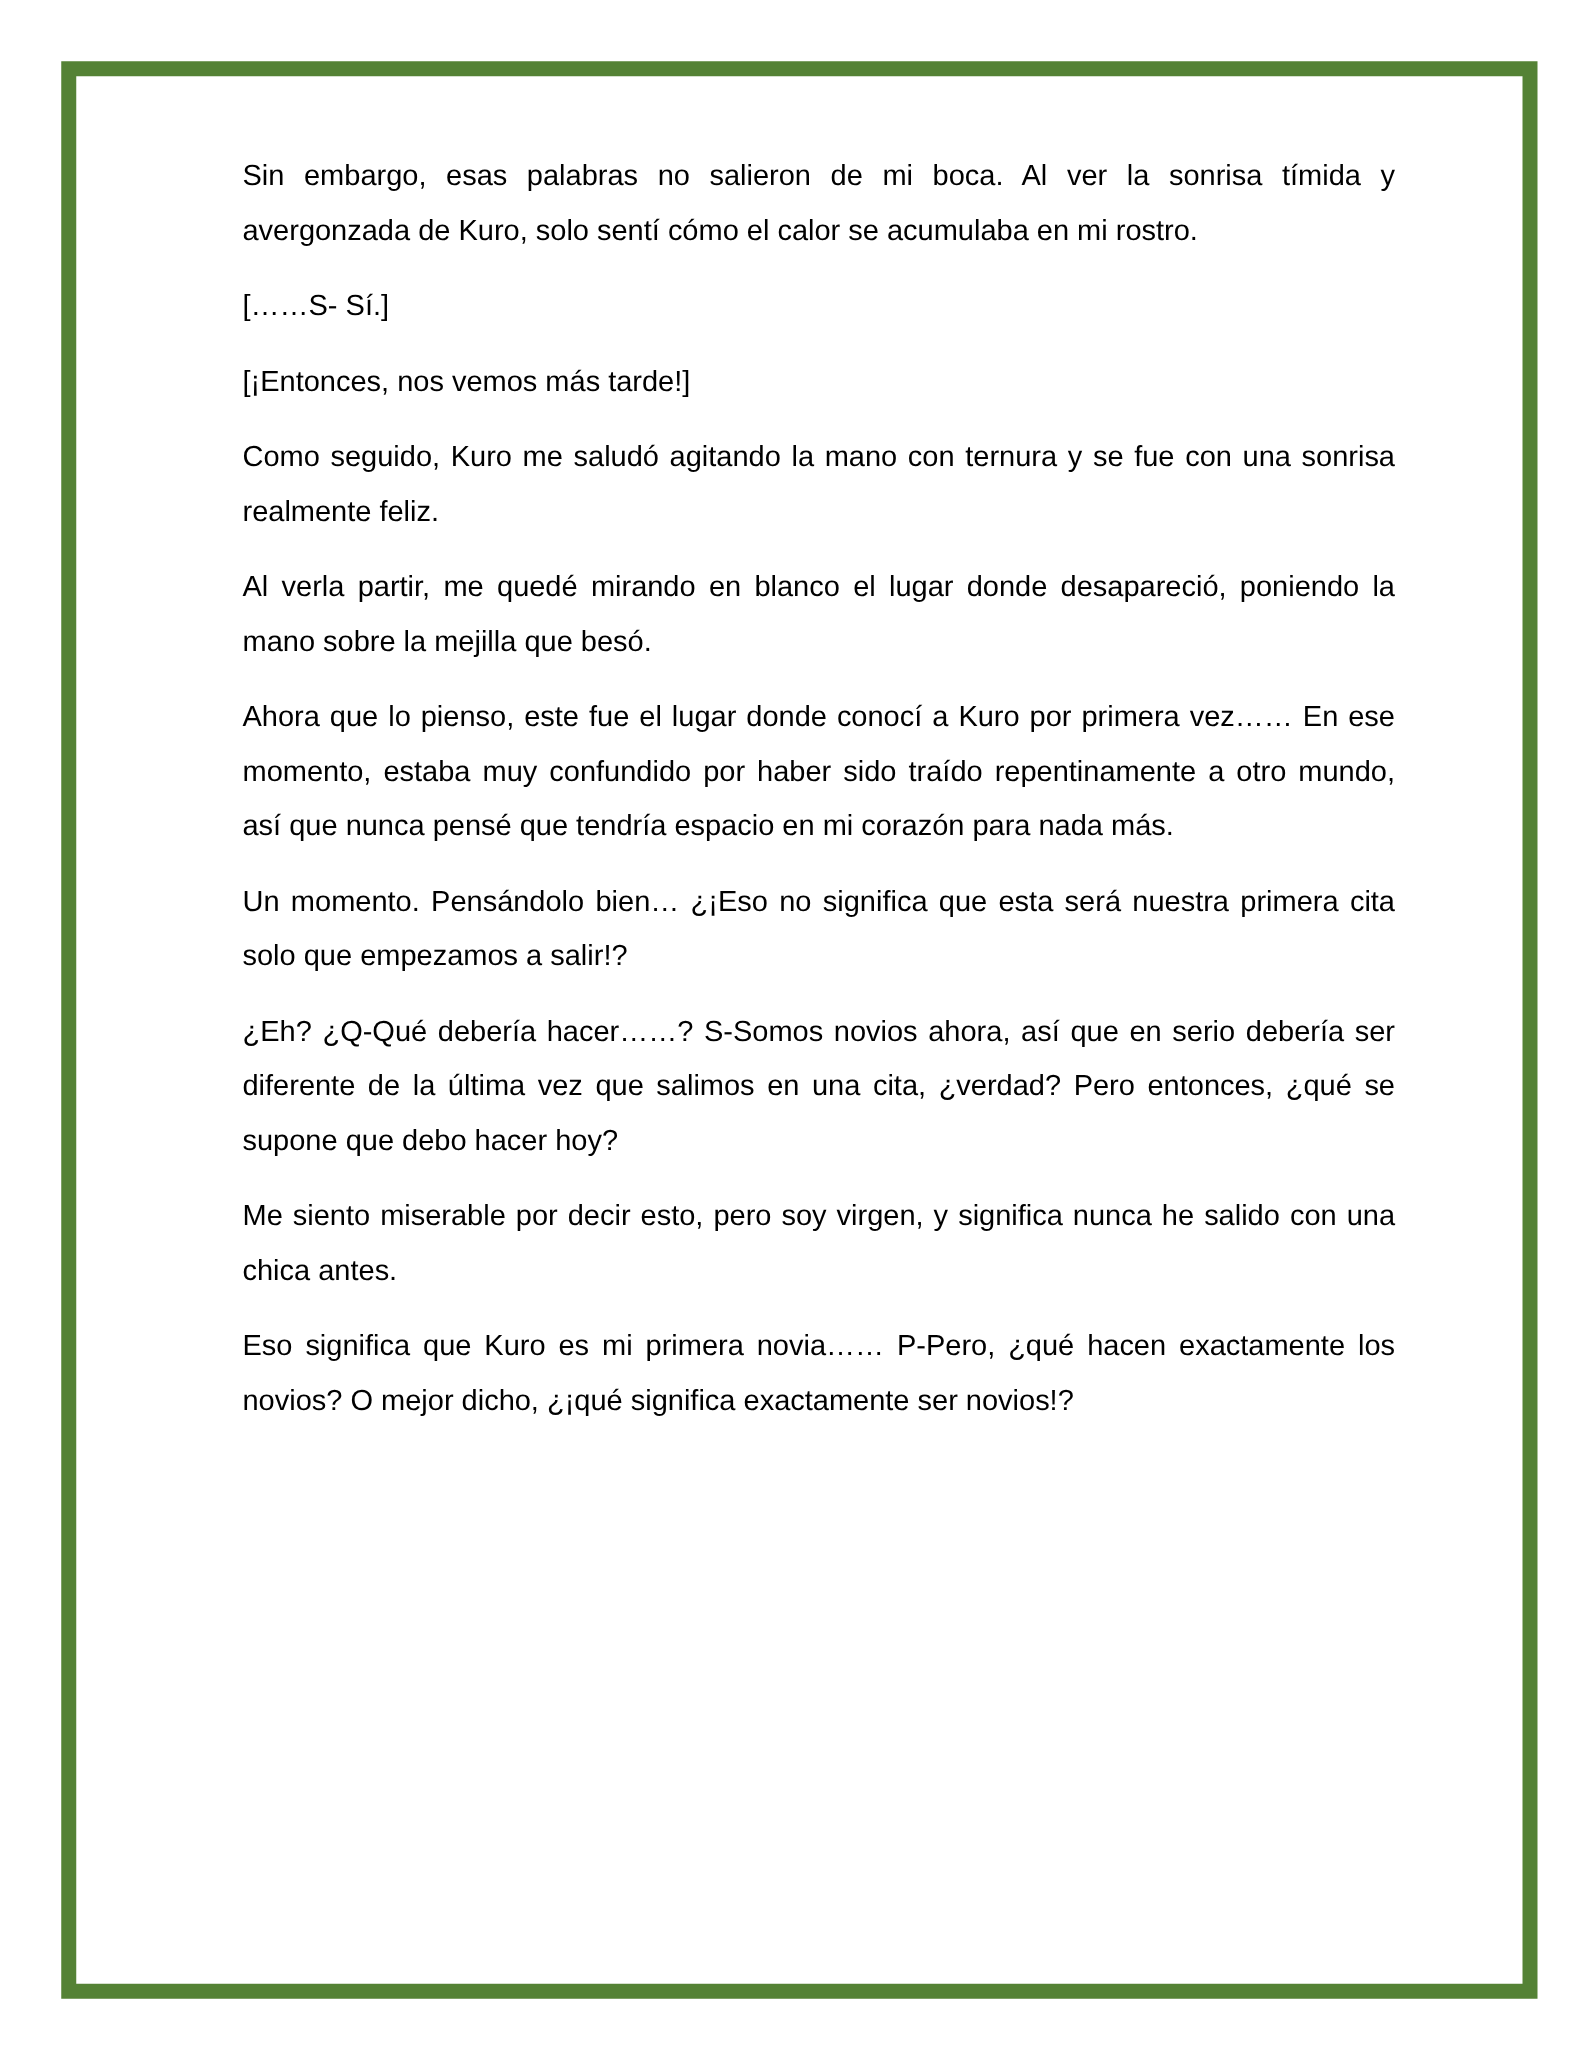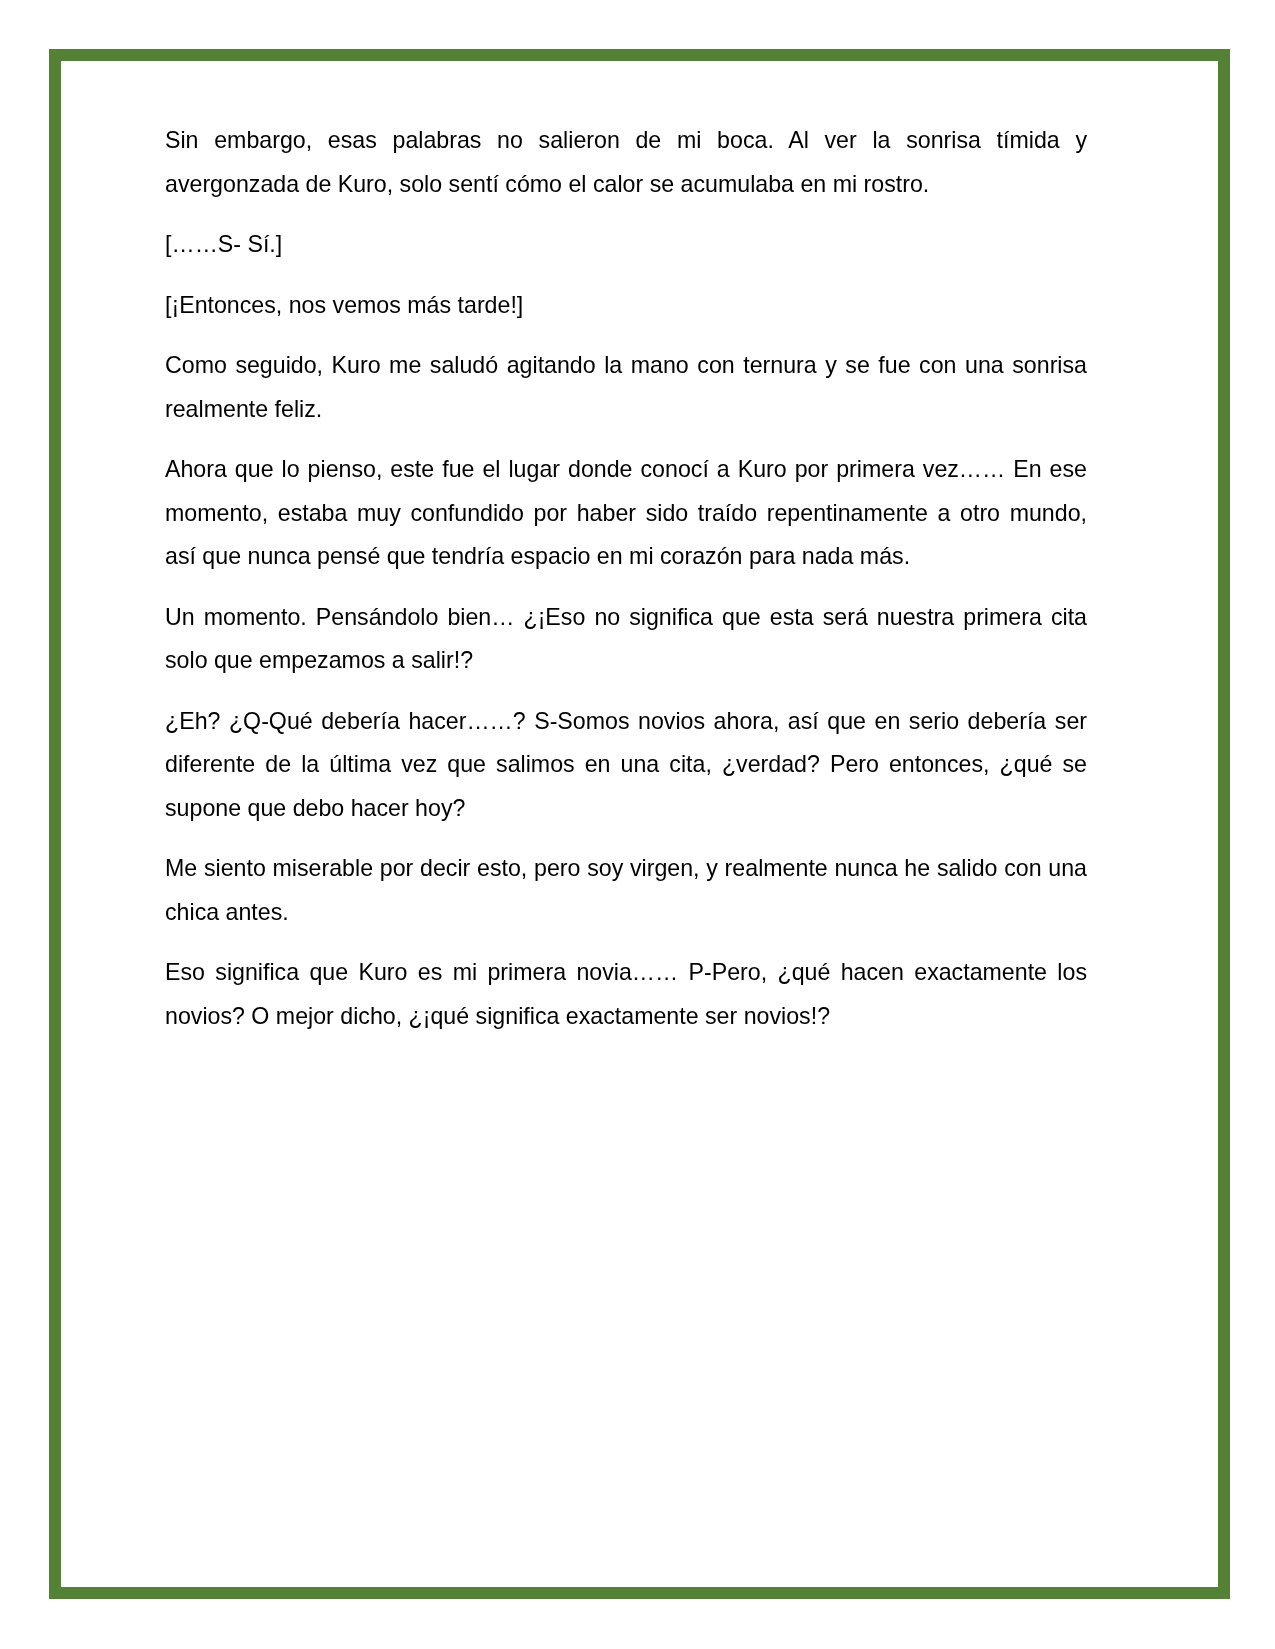--- a/index.html
+++ b/index.html
@@ -18,21 +18,21 @@
       left: 49px;
       top: 49px;
       width: 1181px;
       height: 1550px;
       border: 12px solid #548235;
       box-sizing: border-box;
       background: #ffffff;
     }
     .content {
       position: absolute;
-      left: 165px;
+      left: 194px;
       top: 119px;
       width: 922px;
       font-family: "Liberation Sans", sans-serif;
       font-size: 23.2px;
       line-height: 43.5px;
       color: #000000;
     }
     .content p {
       margin: 0 0 17px 0;
       text-align: justify;
@@ -42,18 +42,19 @@
 </head>
 <body>
 
 <div class="page-frame" style="border-color: rgb(84, 130, 53);"></div>
 
 <div class="content">
   <p>Sin embargo, esas palabras no salieron de mi boca. Al ver la sonrisa tímida y avergonzada de Kuro, solo sentí cómo el calor se acumulaba en mi rostro.</p>
   <p>[……S- Sí.]</p>
   <p>[¡Entonces, nos vemos más tarde!]</p>
   <p>Como seguido, Kuro me saludó agitando la mano con ternura y se fue con una sonrisa realmente feliz.</p>
+  <p>Al verla partir, me quedé mirando en blanco el lugar donde desapareció, poniendo la mano sobre la mejilla que besó.</p>
   <p>Ahora que lo pienso, este fue el lugar donde conocí a Kuro por primera vez…… En ese momento, estaba muy confundido por haber sido traído repentinamente a otro mundo, así que nunca pensé que tendría espacio en mi corazón para nada más.</p>
   <p>Un momento. Pensándolo bien… ¿¡Eso no significa que esta será nuestra primera cita solo que empezamos a salir!?</p>
   <p>¿Eh? ¿Q-Qué debería hacer……? S-Somos novios ahora, así que en serio debería ser diferente de la última vez que salimos en una cita, ¿verdad? Pero entonces, ¿qué se supone que debo hacer hoy?</p>
-  <p>Me siento miserable por decir esto, pero soy virgen, y realmente nunca he salido con una chica antes.</p>
+  <p>Me siento miserable por decir esto, pero soy virgen, y significa nunca he salido con una chica antes.</p>
   <p>Eso significa que Kuro es mi primera novia…… P-Pero, ¿qué hacen exactamente los novios? O mejor dicho, ¿¡qué significa exactamente ser novios!?</p>
 </div>
 
 </body></html>

